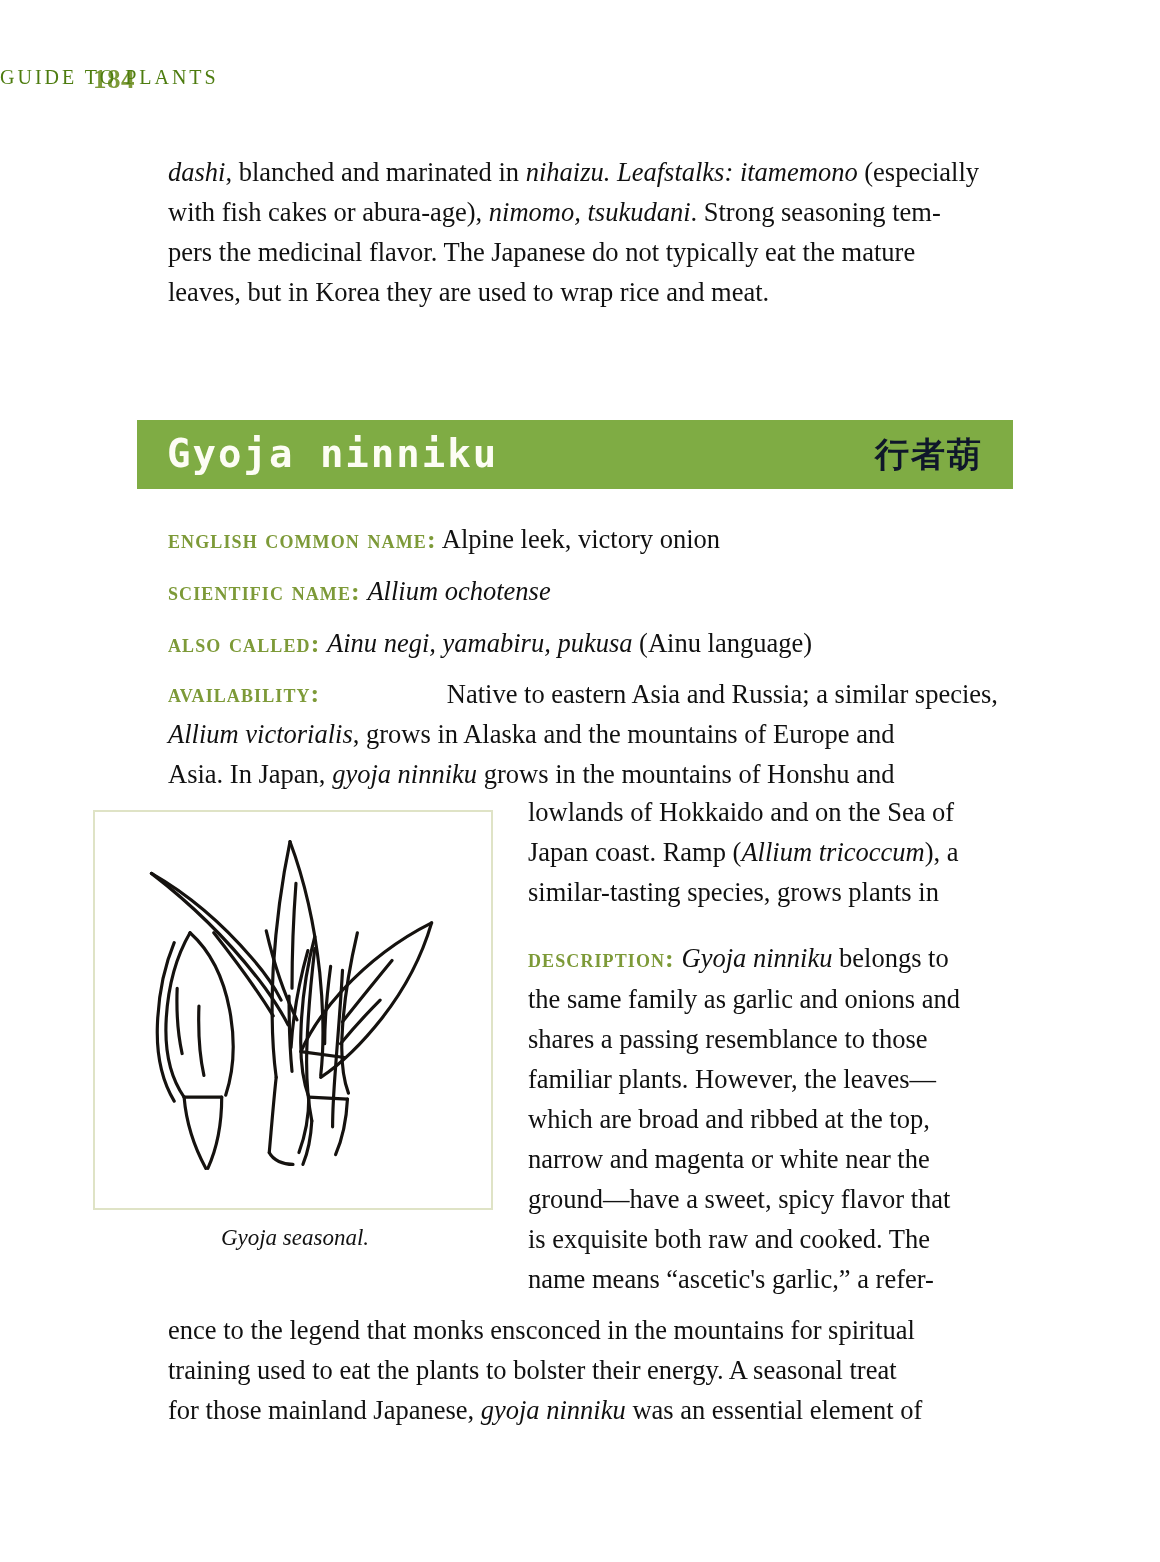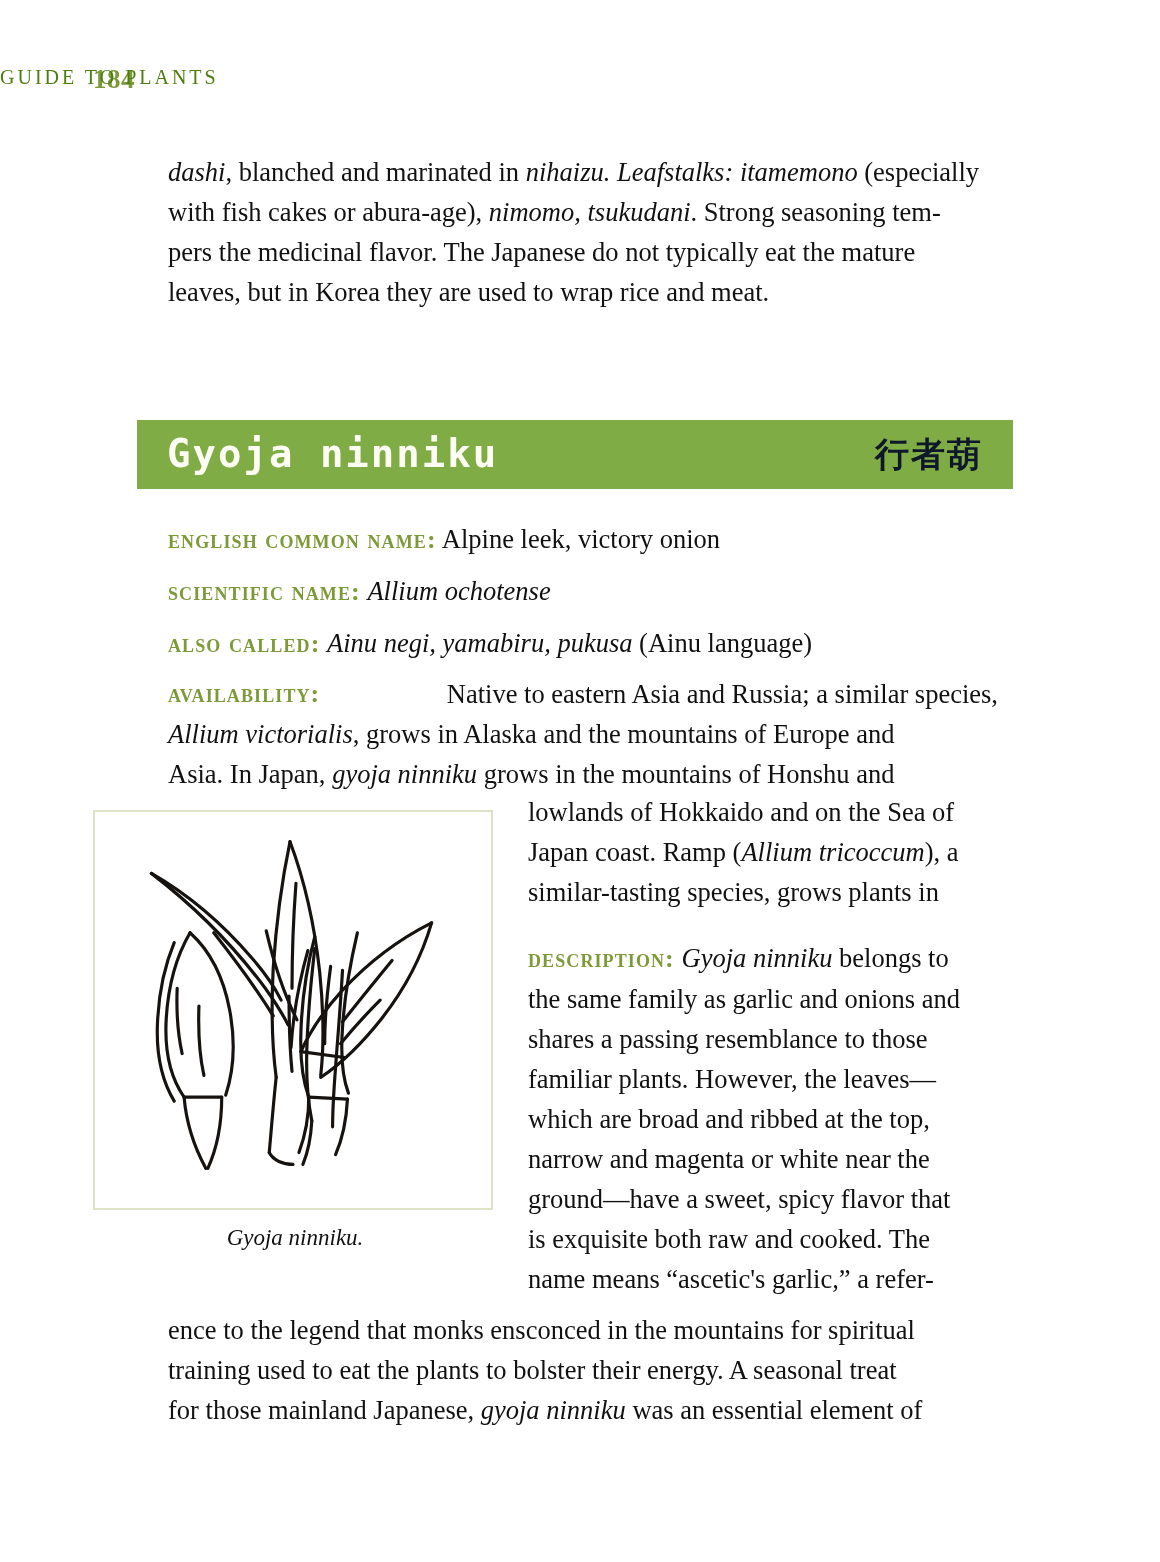--- a/index.html
+++ b/index.html
@@ -270,21 +270,21 @@
           <path d="M265 122 C258 152 252 186 250 218 C248 246 250 268 256 284"></path>
           <path d="M238 156 C234 186 232 212 232 234"></path>
 
           <path d="M208 242 L252 248"></path>
           <path d="M216 288 L255 290"></path>
           <path d="M216 288 C216 308 212 328 206 344"></path>
           <path d="M255 290 C254 310 250 330 243 346"></path>
         </g>
       </svg>
     </div>
-    <div class="figcaption">Gyoja ninniku.</div>
+    <div class="figcaption">Gyoja seasonal.</div>
   </div>
 
   <div class="rcol">
     <span class="ln">lowlands of Hokkaido and on the Sea of</span>
     <span class="ln"><span>Japan coast. Ramp (</span><span class="it">Allium tricoccum</span><span>), a</span></span>
     <span class="ln">similar-tasting species, grows plants in</span>
 
     <div class="gap"></div>
 
     <span class="ln"><span class="lbl">Description:</span> <span class="it">Gyoja ninniku</span><span> belongs to</span></span>

